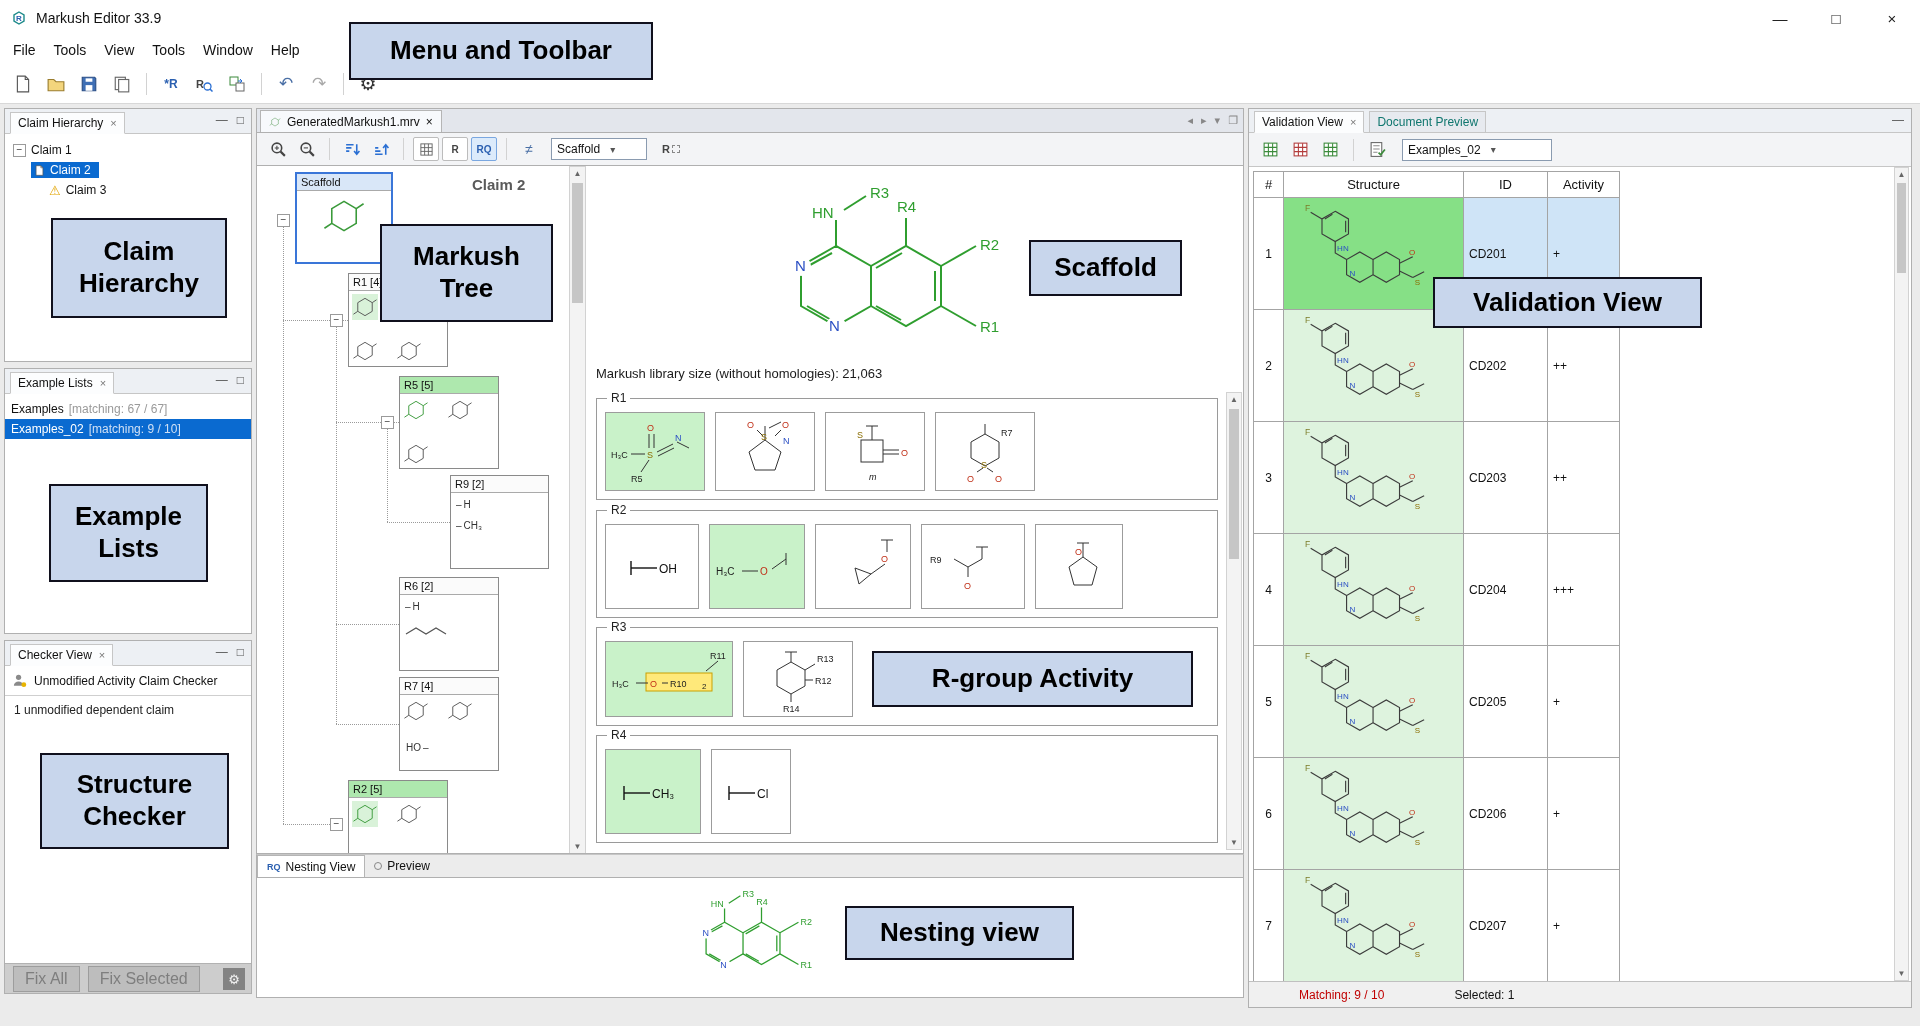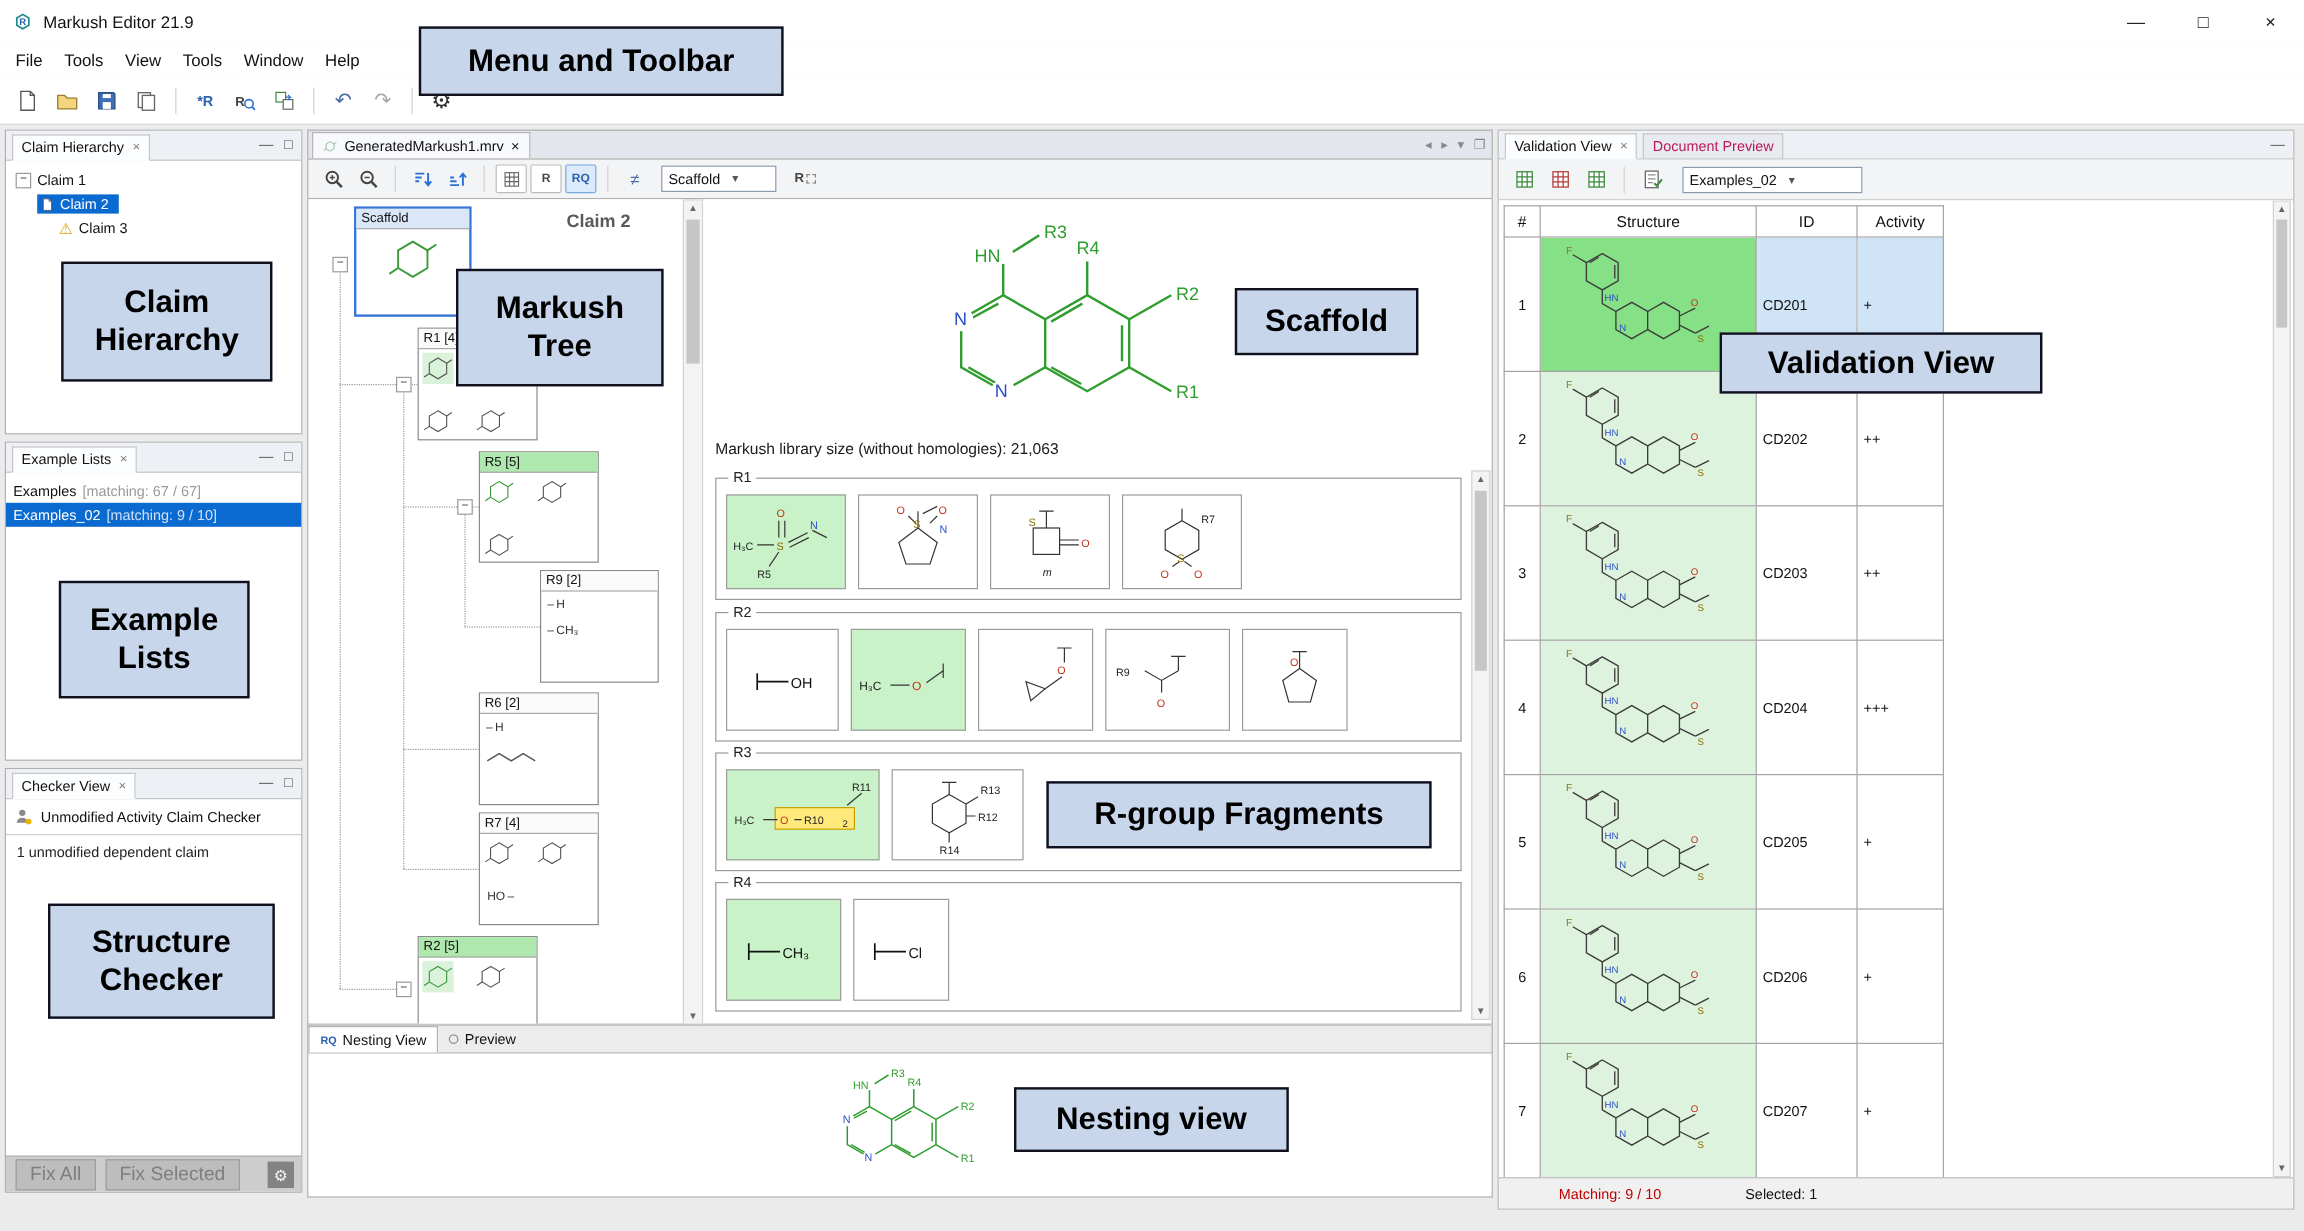--- a/index.html
+++ b/index.html
@@ -14,21 +14,21 @@
 .menubar{position:absolute;left:0;top:36px;width:1920px;height:28px;background:#fff;display:flex;align-items:center;padding-left:4px}
 .menu-item{font-size:14px;padding:3px 9px;color:#111}
 .toolbar{position:absolute;left:0;top:64px;width:1920px;height:40px;background:#fff;border-bottom:1px solid #d8d8d8;display:flex;align-items:center;padding-left:8px;gap:3px}
 .tb-btn{width:30px;height:28px;display:flex;align-items:center;justify-content:center;border-radius:3px}
 .tb-sep{width:1px;height:22px;background:#d2d2d2;margin:0 6px}
 .ic{display:block}
 
 .panel{position:absolute;background:#fff;border:1px solid #b0b0b0}
 .phead{height:25px;background:#edf0f4;border-bottom:1px solid #c6c6c6;position:relative;display:flex;align-items:flex-end}
 .ptab{background:#fcfdfe;border:1px solid #c6c6c6;border-bottom:1px solid #fcfdfe;margin-left:5px;height:22px;display:flex;align-items:center;gap:7px;padding:0 7px;font-size:12px;position:relative;top:1px}
-.ptab.inactive{background:#e7eaef;border-bottom:1px solid #c6c6c6;color:#be185d}
+.ptab.inactive{background:#e7eaef;border-bottom:1px solid #c6c6c6;color:#0f766e}
 .ptab .x{color:#777;font-size:11px}
 .phead-btns{position:absolute;right:7px;top:5px;display:flex;gap:9px;color:#555;font-size:12px;line-height:12px}
 
 .tree-row{display:flex;align-items:center;gap:5px;font-size:12px;height:20px;padding-left:8px}
 .sel-chip{background:#0a6ad0;color:#fff;display:flex;align-items:center;gap:5px;padding:1px 8px 1px 3px}
 .exp-box{width:13px;height:13px;border:1px solid #9a9a9a;font-size:10px;line-height:10px;text-align:center;color:#333;background:#fff;flex:0 0 auto}
 .warn-ico{color:#e2a400;font-size:13px}
 
 .ex-row{font-size:12px;height:20px;display:flex;align-items:center;padding-left:6px;gap:5px}
 .ex-row .match{color:#9a9a9a}
@@ -177,21 +177,21 @@
 </defs>
 </svg>
 
 <div class="app">
 
   <div class="titlebar">
     <svg class="ic" width="18" height="18" viewBox="0 0 18 18" style="margin-left:10px">
         <path d="M9 3 L14 6 L14 12 L9 15 L4 12 L4 6 Z" fill="none" stroke="#1c8a8a" stroke-width="1.4"></path>
         <text x="6" y="12" font-size="8" fill="#2a5fb0" font-weight="bold">R</text>
       </svg>
-    <span class="app-title">Markush Editor 21.9</span>
+    <span class="app-title">Markush Editor 33.9</span>
     <div class="win-controls">
       <span class="win-btn">—</span>
       <span class="win-btn">□</span>
       <span class="win-btn">×</span>
     </div>
   </div>
 
   <div class="menubar">
     <span class="menu-item">File</span>
     <span class="menu-item">Tools</span>
@@ -879,17 +879,17 @@
       <span style="margin-left:70px">Selected: 1</span>
     </div>
   </div>
 
   <div class="callout" style="left:349px;top:22px;width:304px;height:58px">Menu and Toolbar</div>
   <div class="callout" style="left:51px;top:218px;width:176px;height:100px;padding:0 8px">Claim Hierarchy</div>
   <div class="callout" style="left:380px;top:224px;width:173px;height:98px;padding:0 8px">Markush Tree</div>
   <div class="callout" style="left:1029px;top:240px;width:153px;height:56px">Scaffold</div>
   <div class="callout" style="left:1433px;top:277px;width:269px;height:51px">Validation View</div>
   <div class="callout" style="left:49px;top:484px;width:159px;height:98px;padding:0 8px">Example Lists</div>
-  <div class="callout" style="left:872px;top:651px;width:321px;height:56px">R-group Fragments</div>
+  <div class="callout" style="left:872px;top:651px;width:321px;height:56px">R-group Activity</div>
   <div class="callout" style="left:40px;top:753px;width:189px;height:96px;padding:0 8px">Structure Checker</div>
   <div class="callout" style="left:845px;top:906px;width:229px;height:54px">Nesting view</div>
 
 </div>
 
 </body></html>

